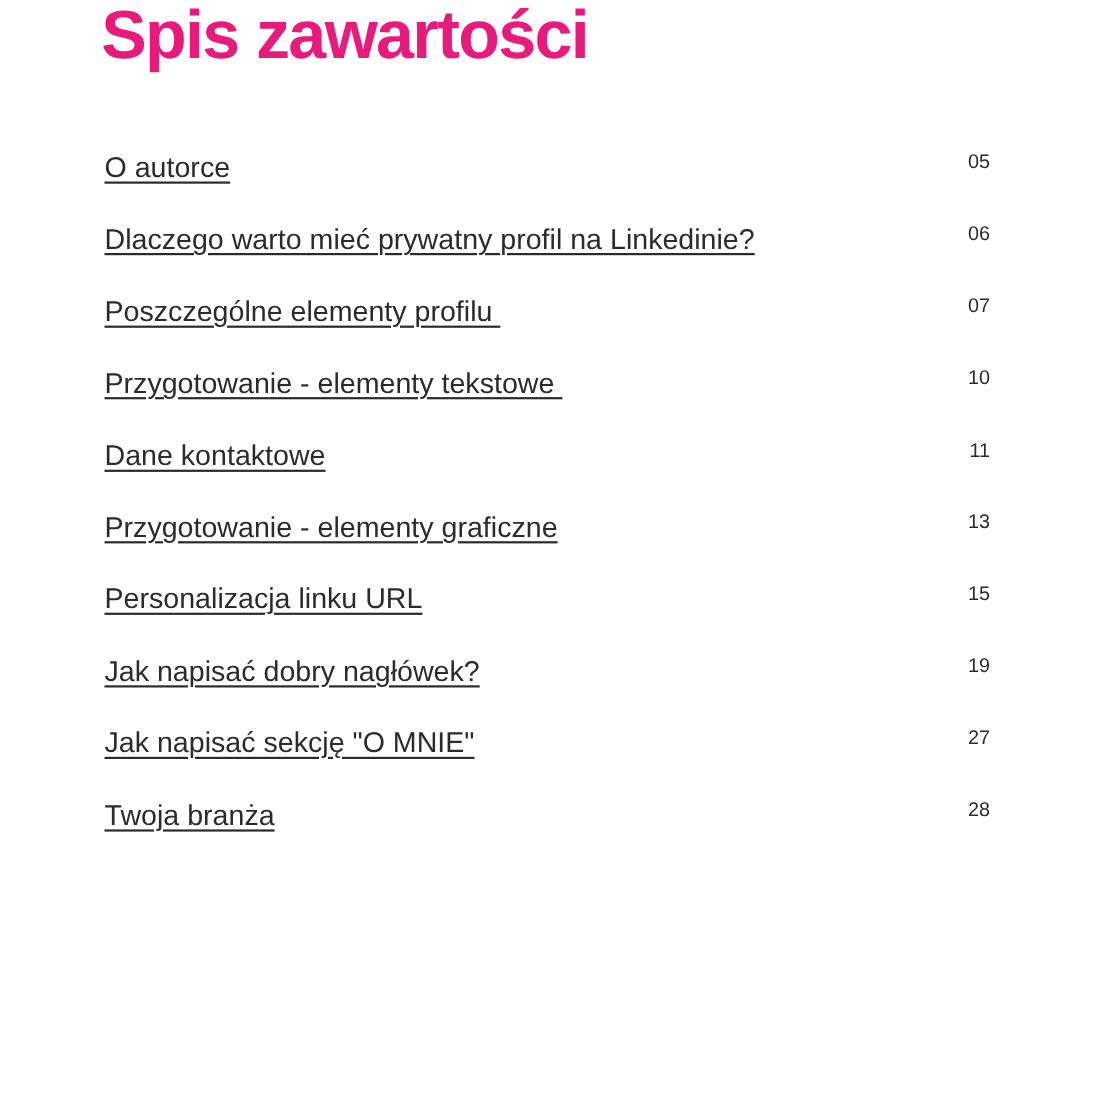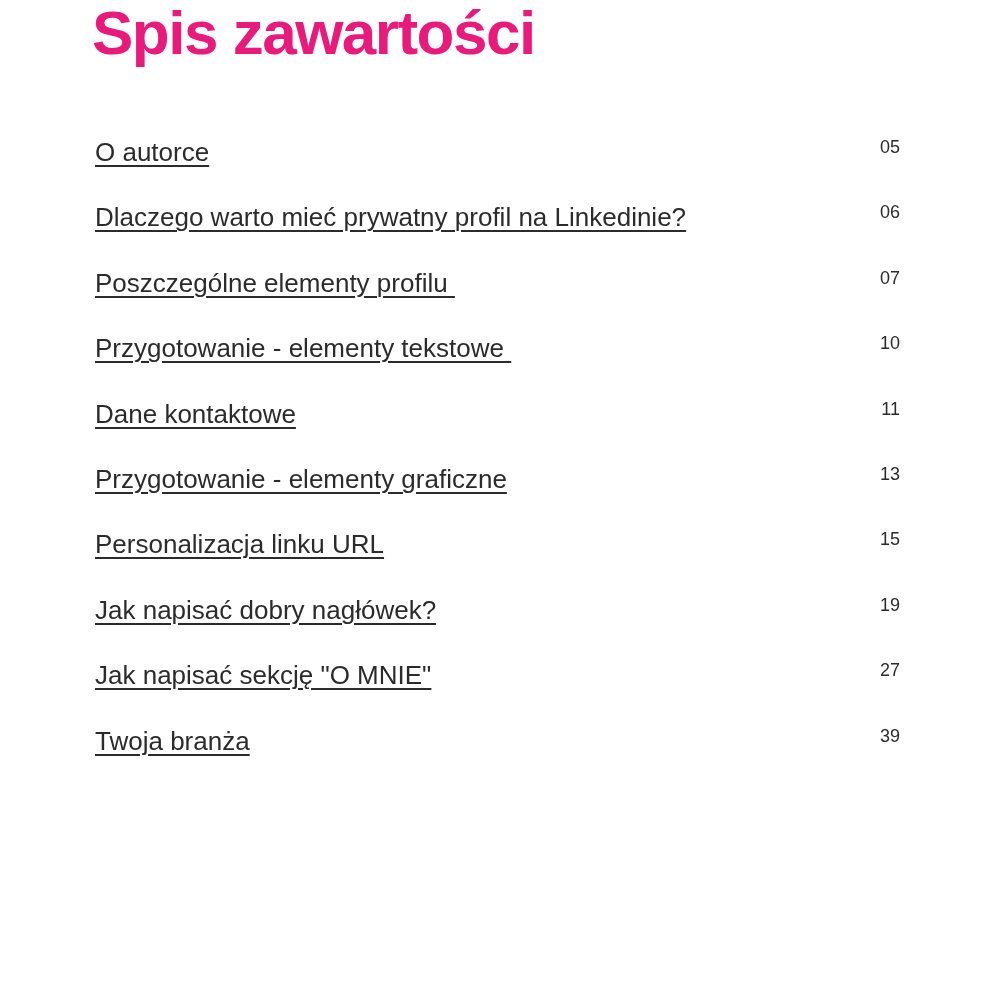--- a/index.html
+++ b/index.html
@@ -114,19 +114,19 @@
     <span class="toc-page">19</span>
   </div>
 
   <div class="toc-row">
     <a class="toc-label">Jak napisać sekcję "O MNIE"</a>
     <span class="toc-page">27</span>
   </div>
 
   <div class="toc-row">
     <a class="toc-label">Twoja branża</a>
-    <span class="toc-page">39</span>
+    <span class="toc-page">28</span>
   </div>
 </div>
 
   <div class="folio">03</div>
 
 </div>
 
 </body></html>

